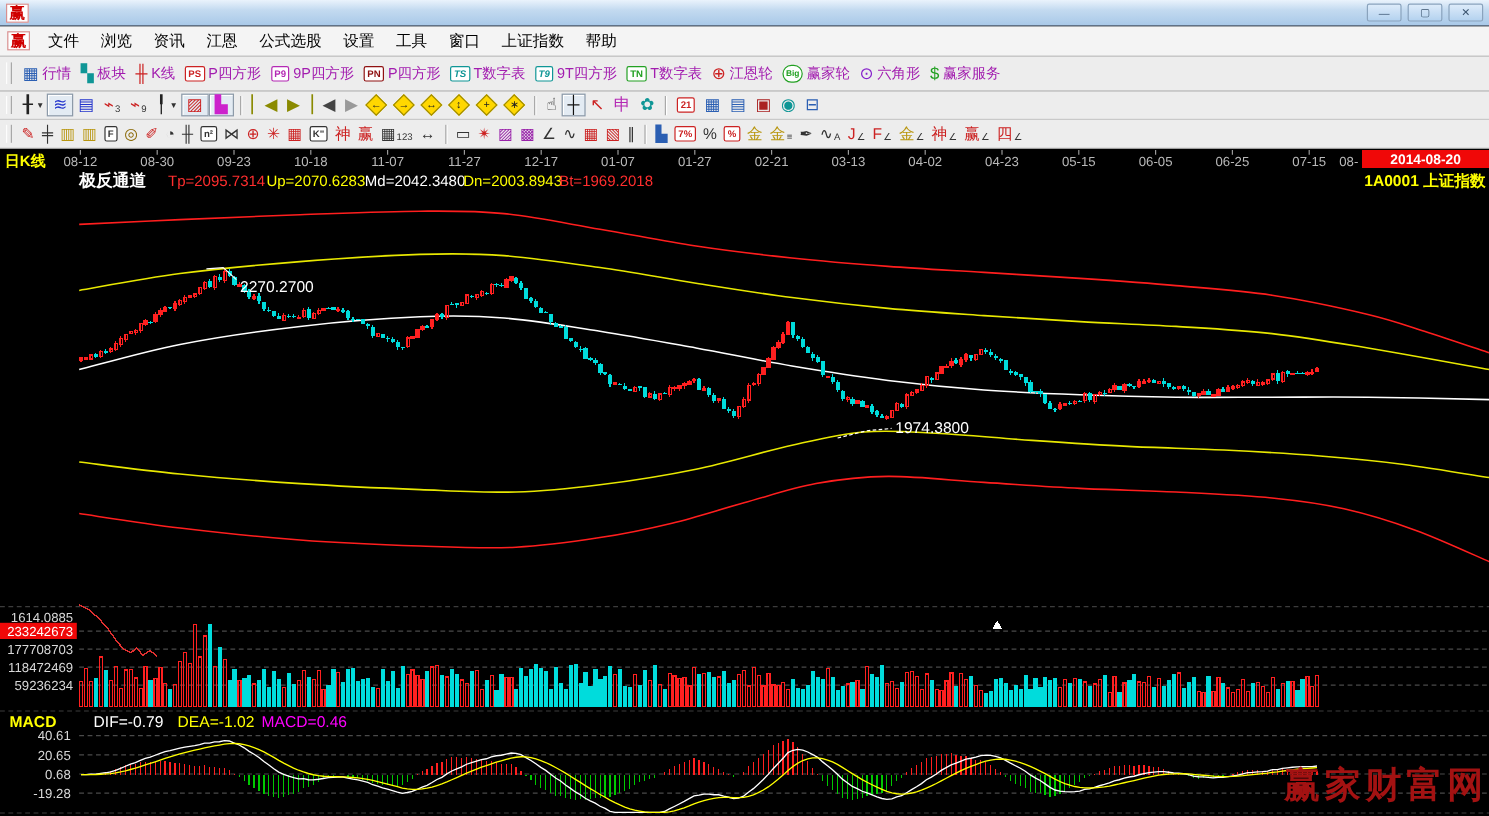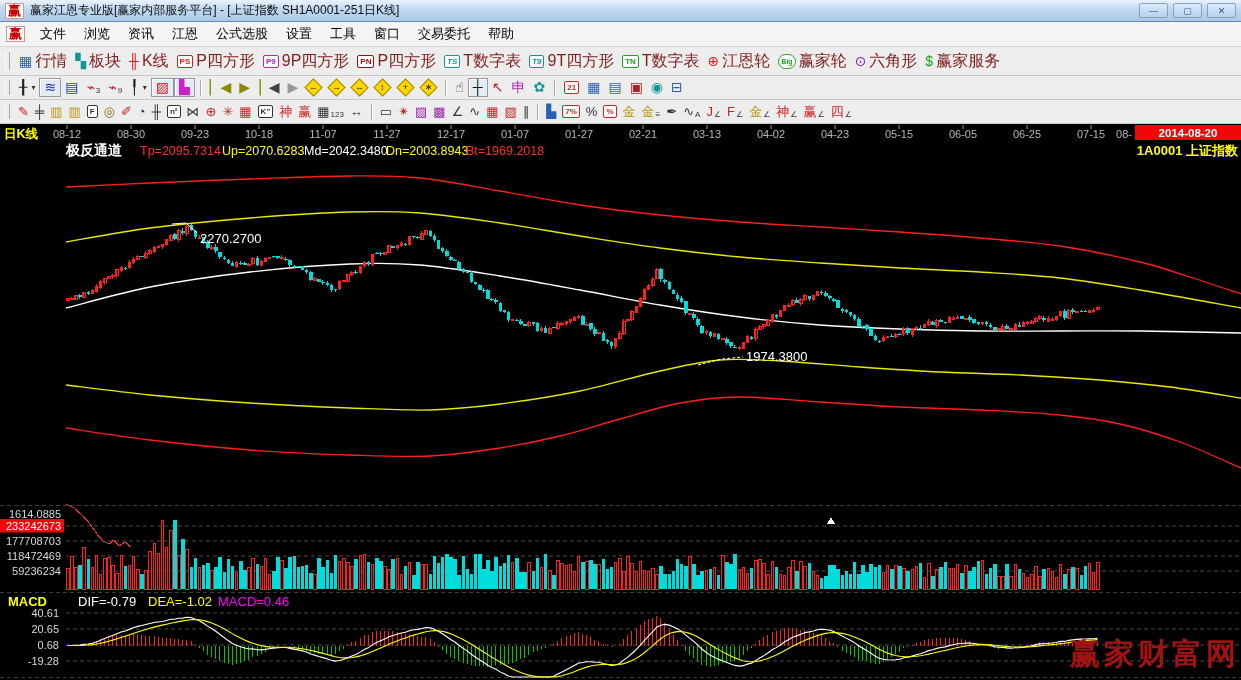--- a/index.html
+++ b/index.html
@@ -24,21 +24,21 @@
 .tb::before{content:"";width:3px;height:62%;border-left:1px solid #fdfdfd;
   border-right:1px solid #a8a8a8;margin:0 5px 0 1px;flex:none}
 .tb1{height:29px}
 .tb2{height:24px}
 .tb3{height:24px}
 .tbtn{display:inline-flex;align-items:center;gap:3px;padding:1px 4px;font-size:12px;
   color:#111;white-space:nowrap;flex:none}
 .tb3 .tbtn{padding:1px 3px}
 .g{font-size:14px;line-height:15px}
 .tb3 .g{font-size:13px}
-.lbl{font-size:16px;color:#7f1d1d}
+.lbl{font-size:12px;color:#a21caf}
 .bdg{display:inline-block;border:1px solid currentColor;font-size:8px;font-weight:bold;
   line-height:9px;padding:1px 2px;border-radius:2px;background:#fff}
 .round .bdg{border-radius:8px;font-size:7px;padding:2px 2px}
 .sub{font-size:8px;align-self:flex-end;margin-left:-2px;color:#333}
 .caret{font-size:8px;color:#333;margin-left:1px}
 .vsep{width:1px;height:16px;background:#a9a9a9;box-shadow:1px 0 0 #fff;
   margin:0 5px;flex:none}
 .tbtn.boxed{border:1px solid #8d9aa8;background:#e3ebf3;box-shadow:inset 1px 1px 0 #fff}
 .tbtn.diamond{padding:0;width:13px;height:13px;margin:0 5px;background:#ffd700;
   transform:rotate(45deg);border:1px solid #a08c00;justify-content:center}
@@ -46,21 +46,20 @@
 #chart-svg{display:block;background:#000}
 text{font-family:"Liberation Sans","DejaVu Sans",sans-serif}
 </style>
 </head>
 <body>
 
 <div class="app">
 
   <div class="titlebar">
     <span class="logo">赢</span>
-    <span class="title-text">赢家江恩专业版[赢家内部服务平台] - [上证指数  SH1A0001-251日K线]</span>
     <div class="wincontrols">
 
     <span class="wbtn">
           <span>—</span>
         </span>
         <span class="wbtn">
           <span>▢</span>
         </span>
         <span class="wbtn">
           <span>✕</span>
@@ -73,21 +72,21 @@
     <div class="menu-items">
 
     <span class="mi"><span>文件</span></span>
         <span class="mi"><span>浏览</span></span>
         <span class="mi"><span>资讯</span></span>
         <span class="mi"><span>江恩</span></span>
         <span class="mi"><span>公式选股</span></span>
         <span class="mi"><span>设置</span></span>
         <span class="mi"><span>工具</span></span>
         <span class="mi"><span>窗口</span></span>
-        <span class="mi"><span>交易委托</span></span>
+        <span class="mi"><span>上证指数</span></span>
         <span class="mi"><span>帮助</span></span>
       </div>
   </div>
 
   <div class="tb tb1">
 
       <span class="tbtn">
         <span class="g" style="color: rgb(43, 95, 179);">▦</span>
 
         <span class="lbl">行情</span>

